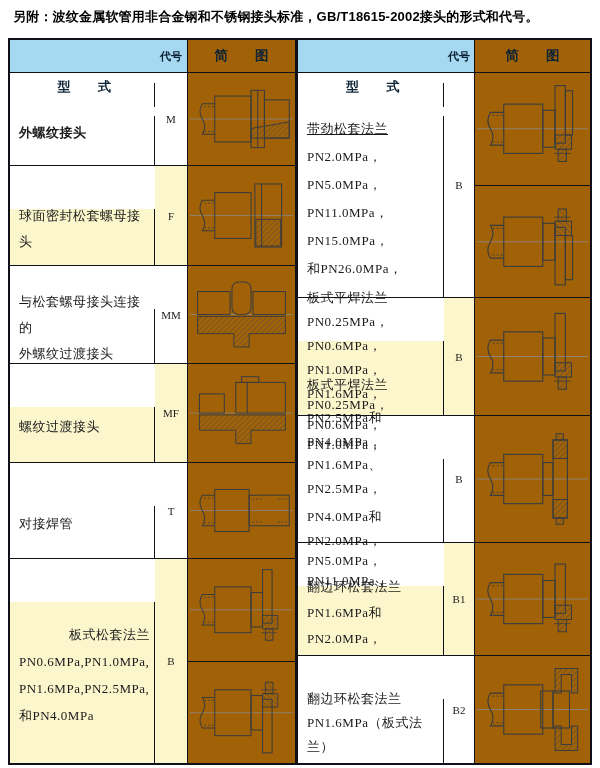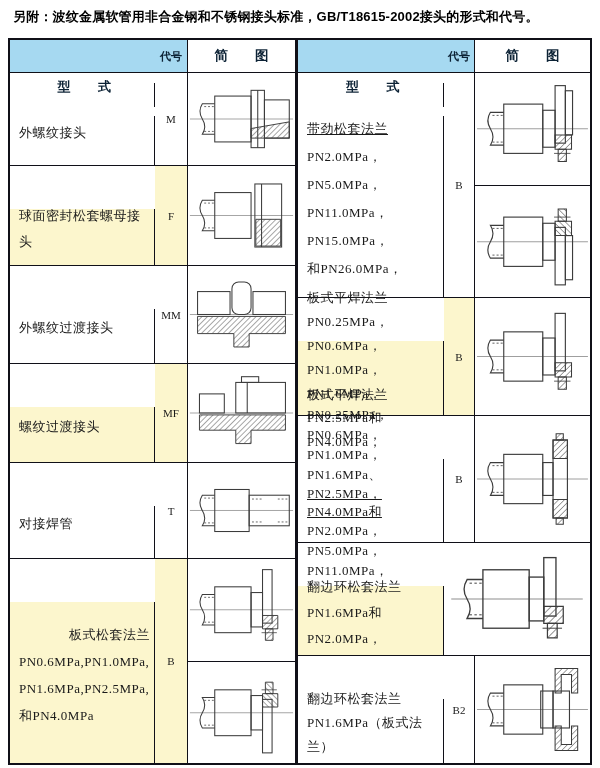--- a/index.html
+++ b/index.html
@@ -37,41 +37,41 @@
   .tbl-left  .c-type { width: 145px; }
   .tbl-left  .c-code { width: 33px; }
   .tbl-right .c-type { width: 146px; }
   .tbl-right .c-code { width: 31px; }
   .c-type {
     display: flex; flex-direction: column; justify-content: center;
     padding: 4px 4px 20px 9px; font-size: 13px; letter-spacing: 0.5px; margin-top: 43px;
   }
   .c-code { display: flex; align-items: center; justify-content: center; font-size: 11px; }
   .row.hl .c-type, .row.hl .c-code { background: var(--hl); }
-  .c-diag { flex: 1; display: flex; flex-direction: column; background: #ffffff; min-width: 0; }
+  .c-diag { flex: 1; display: flex; flex-direction: column; background: #a16207; min-width: 0; }
   .sub { flex: 1; position: relative; min-height: 0; }
   .sub + .sub { border-top: 1px solid var(--bd); }
   svg.diag { display: block; width: 100%; height: 100%; }
 </style>
 </head>
 <body style="--bd: #101018; --hdr: #a6d9f1; --hl: #fcf6cd;">
 
 <div class="title">另附：波纹金属软管用非合金钢和不锈钢接头标准，GB/T18615-2002接头的形式和代号。</div>
 
 <div class="tables">
   <div class="tbl tbl-left">
     <div class="hrow">
       <div class="hcell cell c-type">型　　式</div>
       <div class="hcell cell c-code">代号</div>
       <div class="hcell c-diag">简　　图</div>
     </div>
     <div id="rows-left" style="display:flex;flex-direction:column;flex:1;min-height:0;">
         <div class="row" style="height: 93px; flex: 0 0 auto;">
           <div class="cell c-type">
-            <div style="line-height: 26px;">外螺纹接头</div>
+            <div style="line-height: 26px; font-weight: bold;">外螺纹接头</div>
           </div>
           <div class="cell c-code">M</div>
           <div class="c-diag">
             <div class="sub">
               <svg viewBox="0 0 112 92" preserveAspectRatio="xMidYMid meet" class="diag">
                 <defs>
                   <pattern id="hp0" width="4" height="4" patternUnits="userSpaceOnUse" patternTransform="rotate(45)">
                     <line x1="0" y1="0" x2="0" y2="4" stroke="#4a4a4a" stroke-width="1"></line>
                   </pattern>
                 </defs>
@@ -108,20 +108,21 @@
                 <rect x="28" y="22" width="38" height="48" fill="none" stroke="#3c3c3c" stroke-width="1.1"></rect>
                 <rect x="70" y="13" width="28" height="66" fill="none" stroke="#3c3c3c" stroke-width="1.1"></rect>
                 <line x1="77" y1="13" x2="77" y2="79" stroke="#3c3c3c" stroke-width="1.1"></line>
                 <polygon points="71,50 97,50 97,78 71,78" fill="url(#hp1)" stroke="#3c3c3c" stroke-width="1"></polygon>
               </svg>
             </div>
           </div>
         </div>
         <div class="row" style="height: 98px; flex: 0 0 auto;">
           <div class="cell c-type">
+            <div style="line-height: 26px;">与松套螺母接头连接的</div>
             <div style="line-height: 26px;">外螺纹过渡接头</div>
           </div>
           <div class="cell c-code">MM</div>
           <div class="c-diag">
             <div class="sub">
               <svg viewBox="0 0 112 92" preserveAspectRatio="xMidYMid meet" class="diag">
                 <defs>
                   <pattern id="hp2" width="4" height="4" patternUnits="userSpaceOnUse" patternTransform="rotate(45)">
                     <line x1="0" y1="0" x2="0" y2="4" stroke="#4a4a4a" stroke-width="1"></line>
                   </pattern>
@@ -332,21 +333,21 @@
                 </g>
               </svg>
             </div>
           </div>
         </div>
         <div class="row" style="height: 127px; flex: 0 0 auto;">
           <div class="cell c-type">
             <div style="line-height: 20px;">板式平焊法兰</div>
             <div style="line-height: 20px;">PN0.25MPa，PN0.6MPa，</div>
             <div style="line-height: 20px;">PN1.0MPa，PN1.6MPa、</div>
-            <div style="line-height: 18px; text-decoration: underline;">PN2.5MPa，PN4.0MPa和</div>
+            <div style="line-height: 28px;">PN2.5MPa，PN4.0MPa和</div>
             <div style="line-height: 20px;">PN2.0MPa，PN5.0MPa，</div>
             <div style="line-height: 20px;">PN11.0MPa，PN26.0MPa，</div>
           </div>
           <div class="cell c-code">B</div>
           <div class="c-diag">
             <div class="sub">
               <svg viewBox="0 0 112 92" preserveAspectRatio="xMidYMid meet" class="diag">
                 <defs>
                   <pattern id="hp10" width="4" height="4" patternUnits="userSpaceOnUse" patternTransform="rotate(45)">
                     <line x1="0" y1="0" x2="0" y2="4" stroke="#4a4a4a" stroke-width="1"></line>
@@ -365,20 +366,21 @@
                 <polygon points="79,84 86,84 86,90 79,90" fill="url(#hp10)" stroke="#3c3c3c" stroke-width="1"></polygon>
               </svg>
             </div>
           </div>
         </div>
         <div class="row hl" style="height: 113px; flex: 0 0 auto;">
           <div class="cell c-type">
             <div style="line-height: 26px;">翻边环松套法兰</div>
             <div style="line-height: 26px;">PN1.6MPa和PN2.0MPa，</div>
           </div>
+          <div class="cell c-code">B1</div>
           <div class="c-diag">
             <div class="sub">
               <svg viewBox="0 0 112 92" preserveAspectRatio="xMidYMid meet" class="diag">
                 <defs>
                   <pattern id="hp11" width="4" height="4" patternUnits="userSpaceOnUse" patternTransform="rotate(45)">
                     <line x1="0" y1="0" x2="0" y2="4" stroke="#4a4a4a" stroke-width="1"></line>
                   </pattern>
                 </defs>
                 <line x1="2" y1="46" x2="110" y2="46" stroke="#8a8a8a" stroke-width="0.8"></line>
                 <g>

